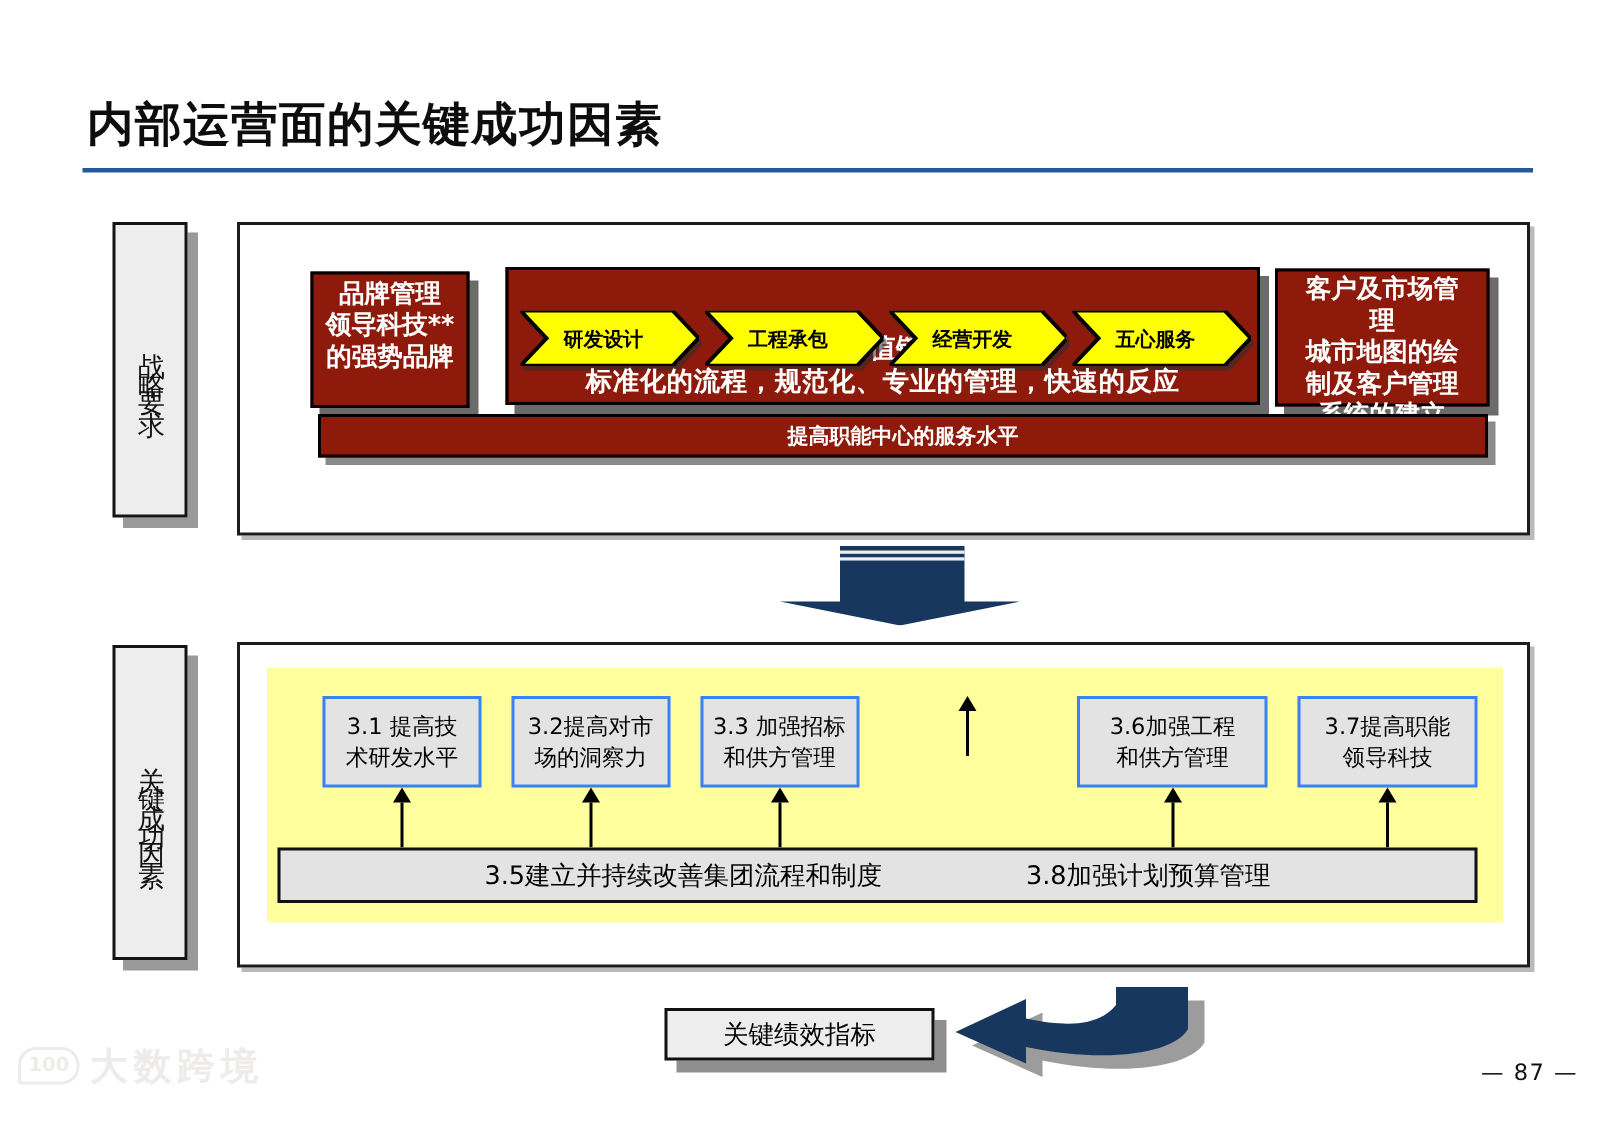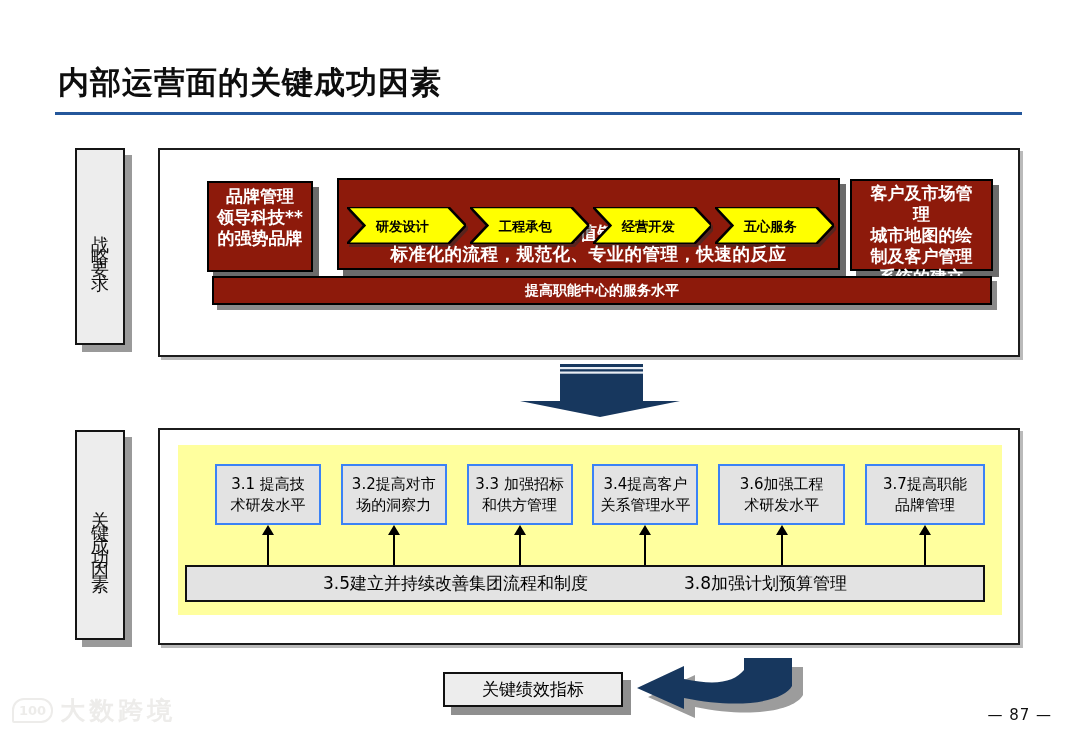--- a/index.html
+++ b/index.html
@@ -161,38 +161,36 @@
         </div>
         <div class="factor-cell" style="width:106px">
           <div class="factor-box preline">3.3 加强招标
 和供方管理</div>
           <div class="up-arrow">
               <div class="head"></div>
               <div class="stem"></div>
             </div>
         </div>
         <div class="factor-cell" style="width:106px">
-          <div class="factor-box preline">3.4提高客户
-关系管理水平</div>
           <div class="up-arrow">
               <div class="head"></div>
               <div class="stem"></div>
             </div>
         </div>
         <div class="factor-cell" style="width:127px">
           <div class="factor-box preline">3.6加强工程
-术研发水平</div>
+和供方管理</div>
           <div class="up-arrow">
               <div class="head"></div>
               <div class="stem"></div>
             </div>
         </div>
         <div class="factor-cell" style="width:120px">
           <div class="factor-box preline">3.7提高职能
-品牌管理</div>
+领导科技</div>
           <div class="up-arrow">
               <div class="head"></div>
               <div class="stem"></div>
             </div>
         </div>
       </div>
 
       <div class="foundation-bar">
         <span>3.5建立并持续改善集团流程和制度</span>
         <span>3.8加强计划预算管理</span>

